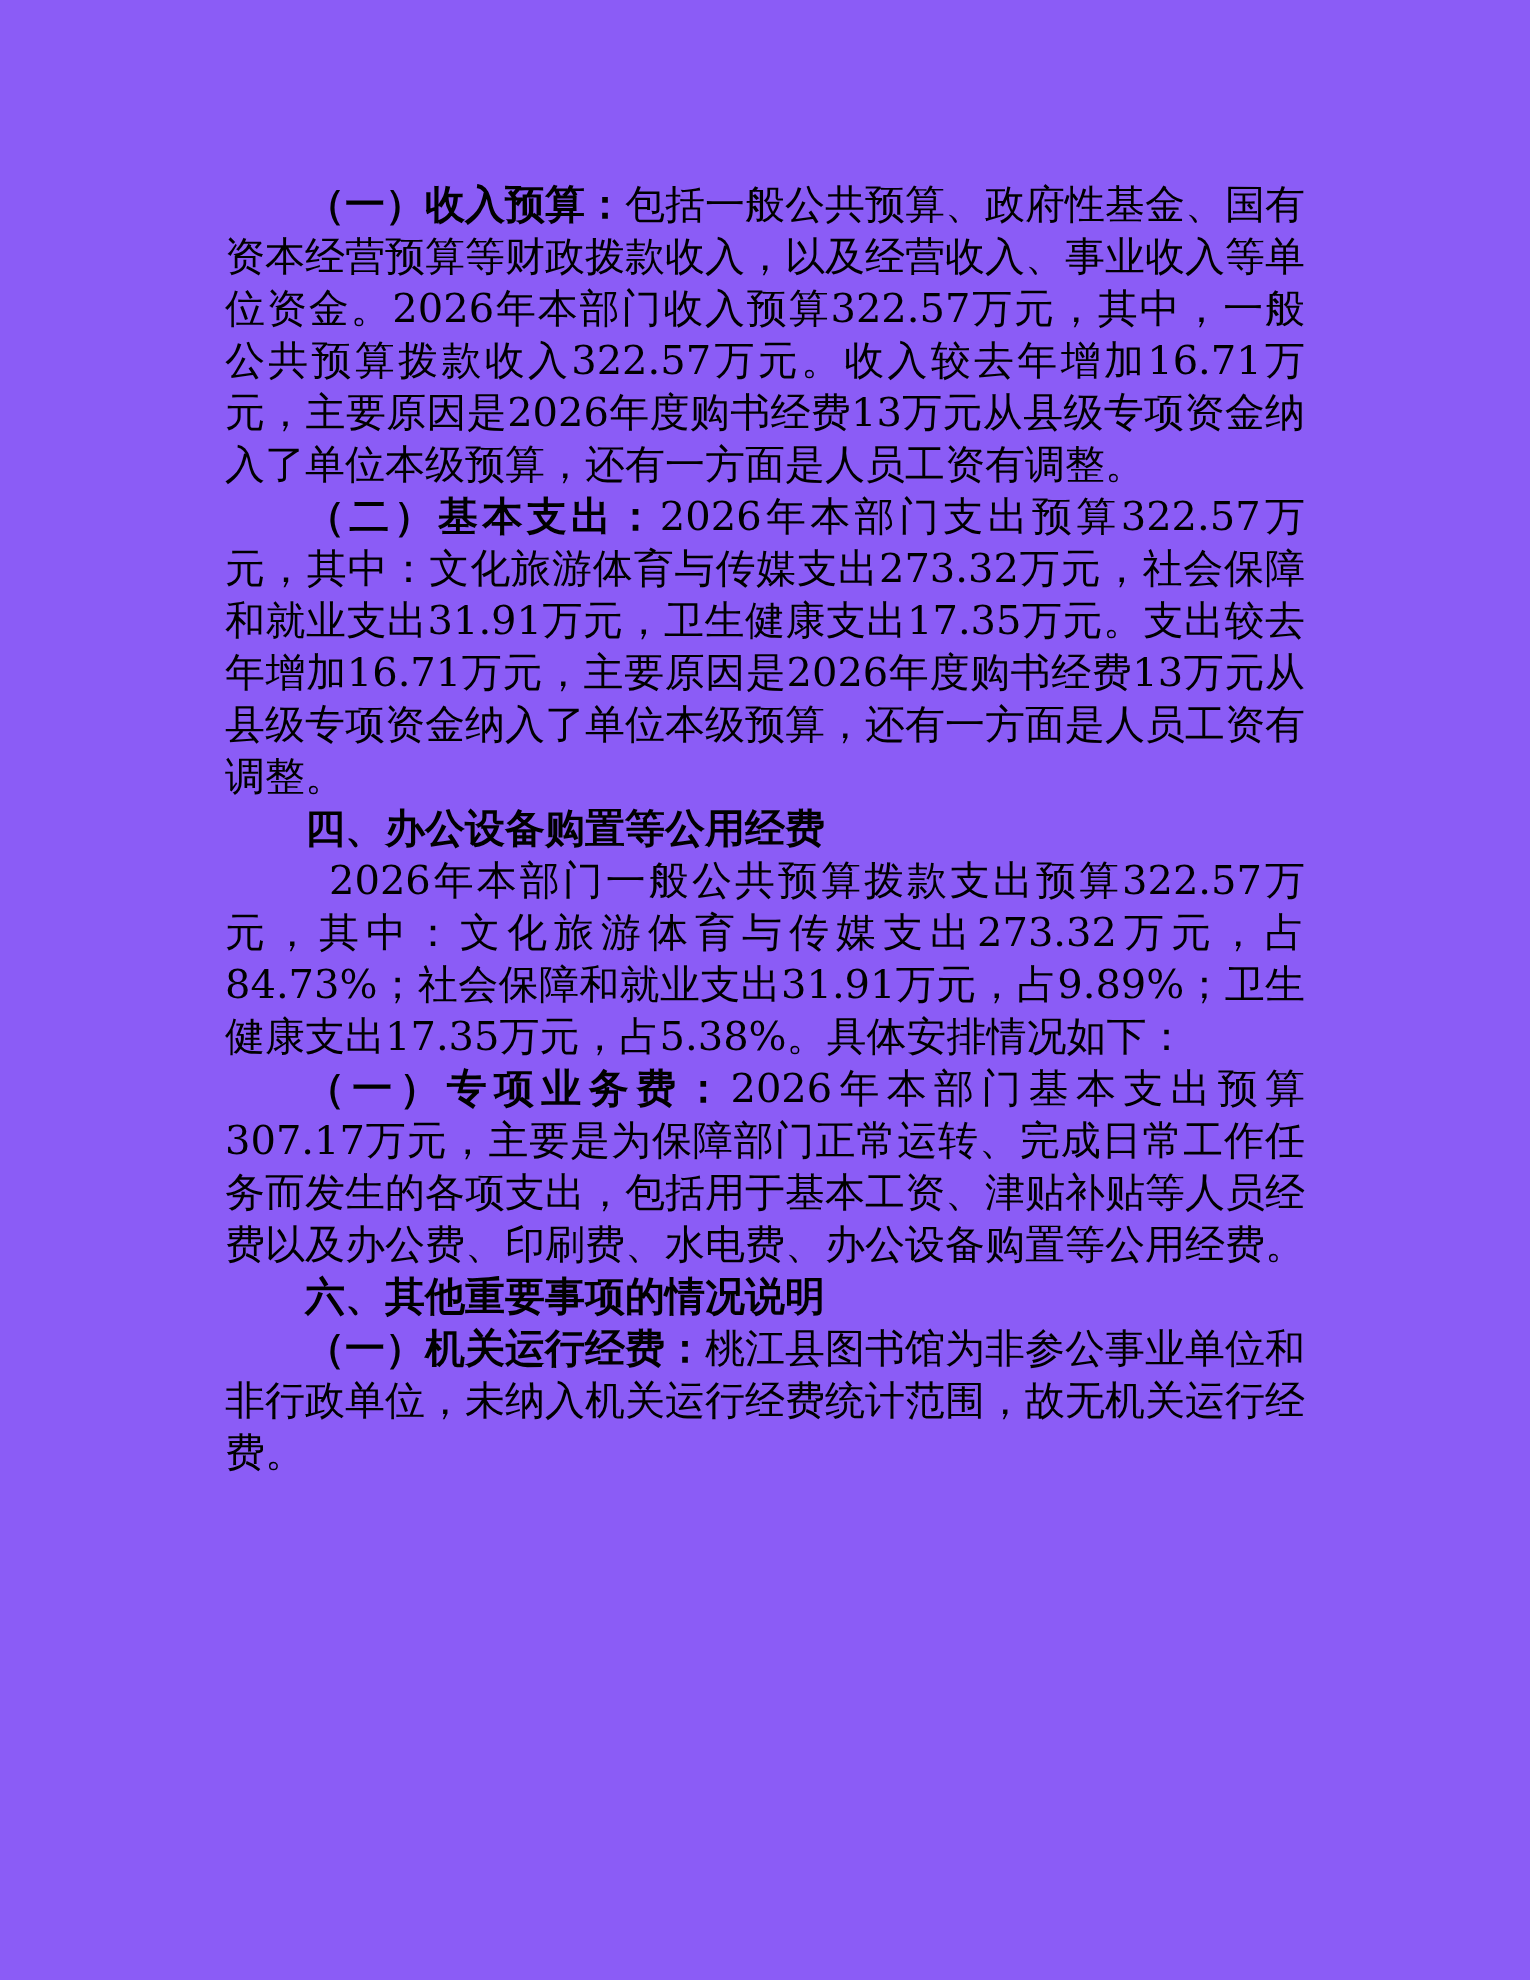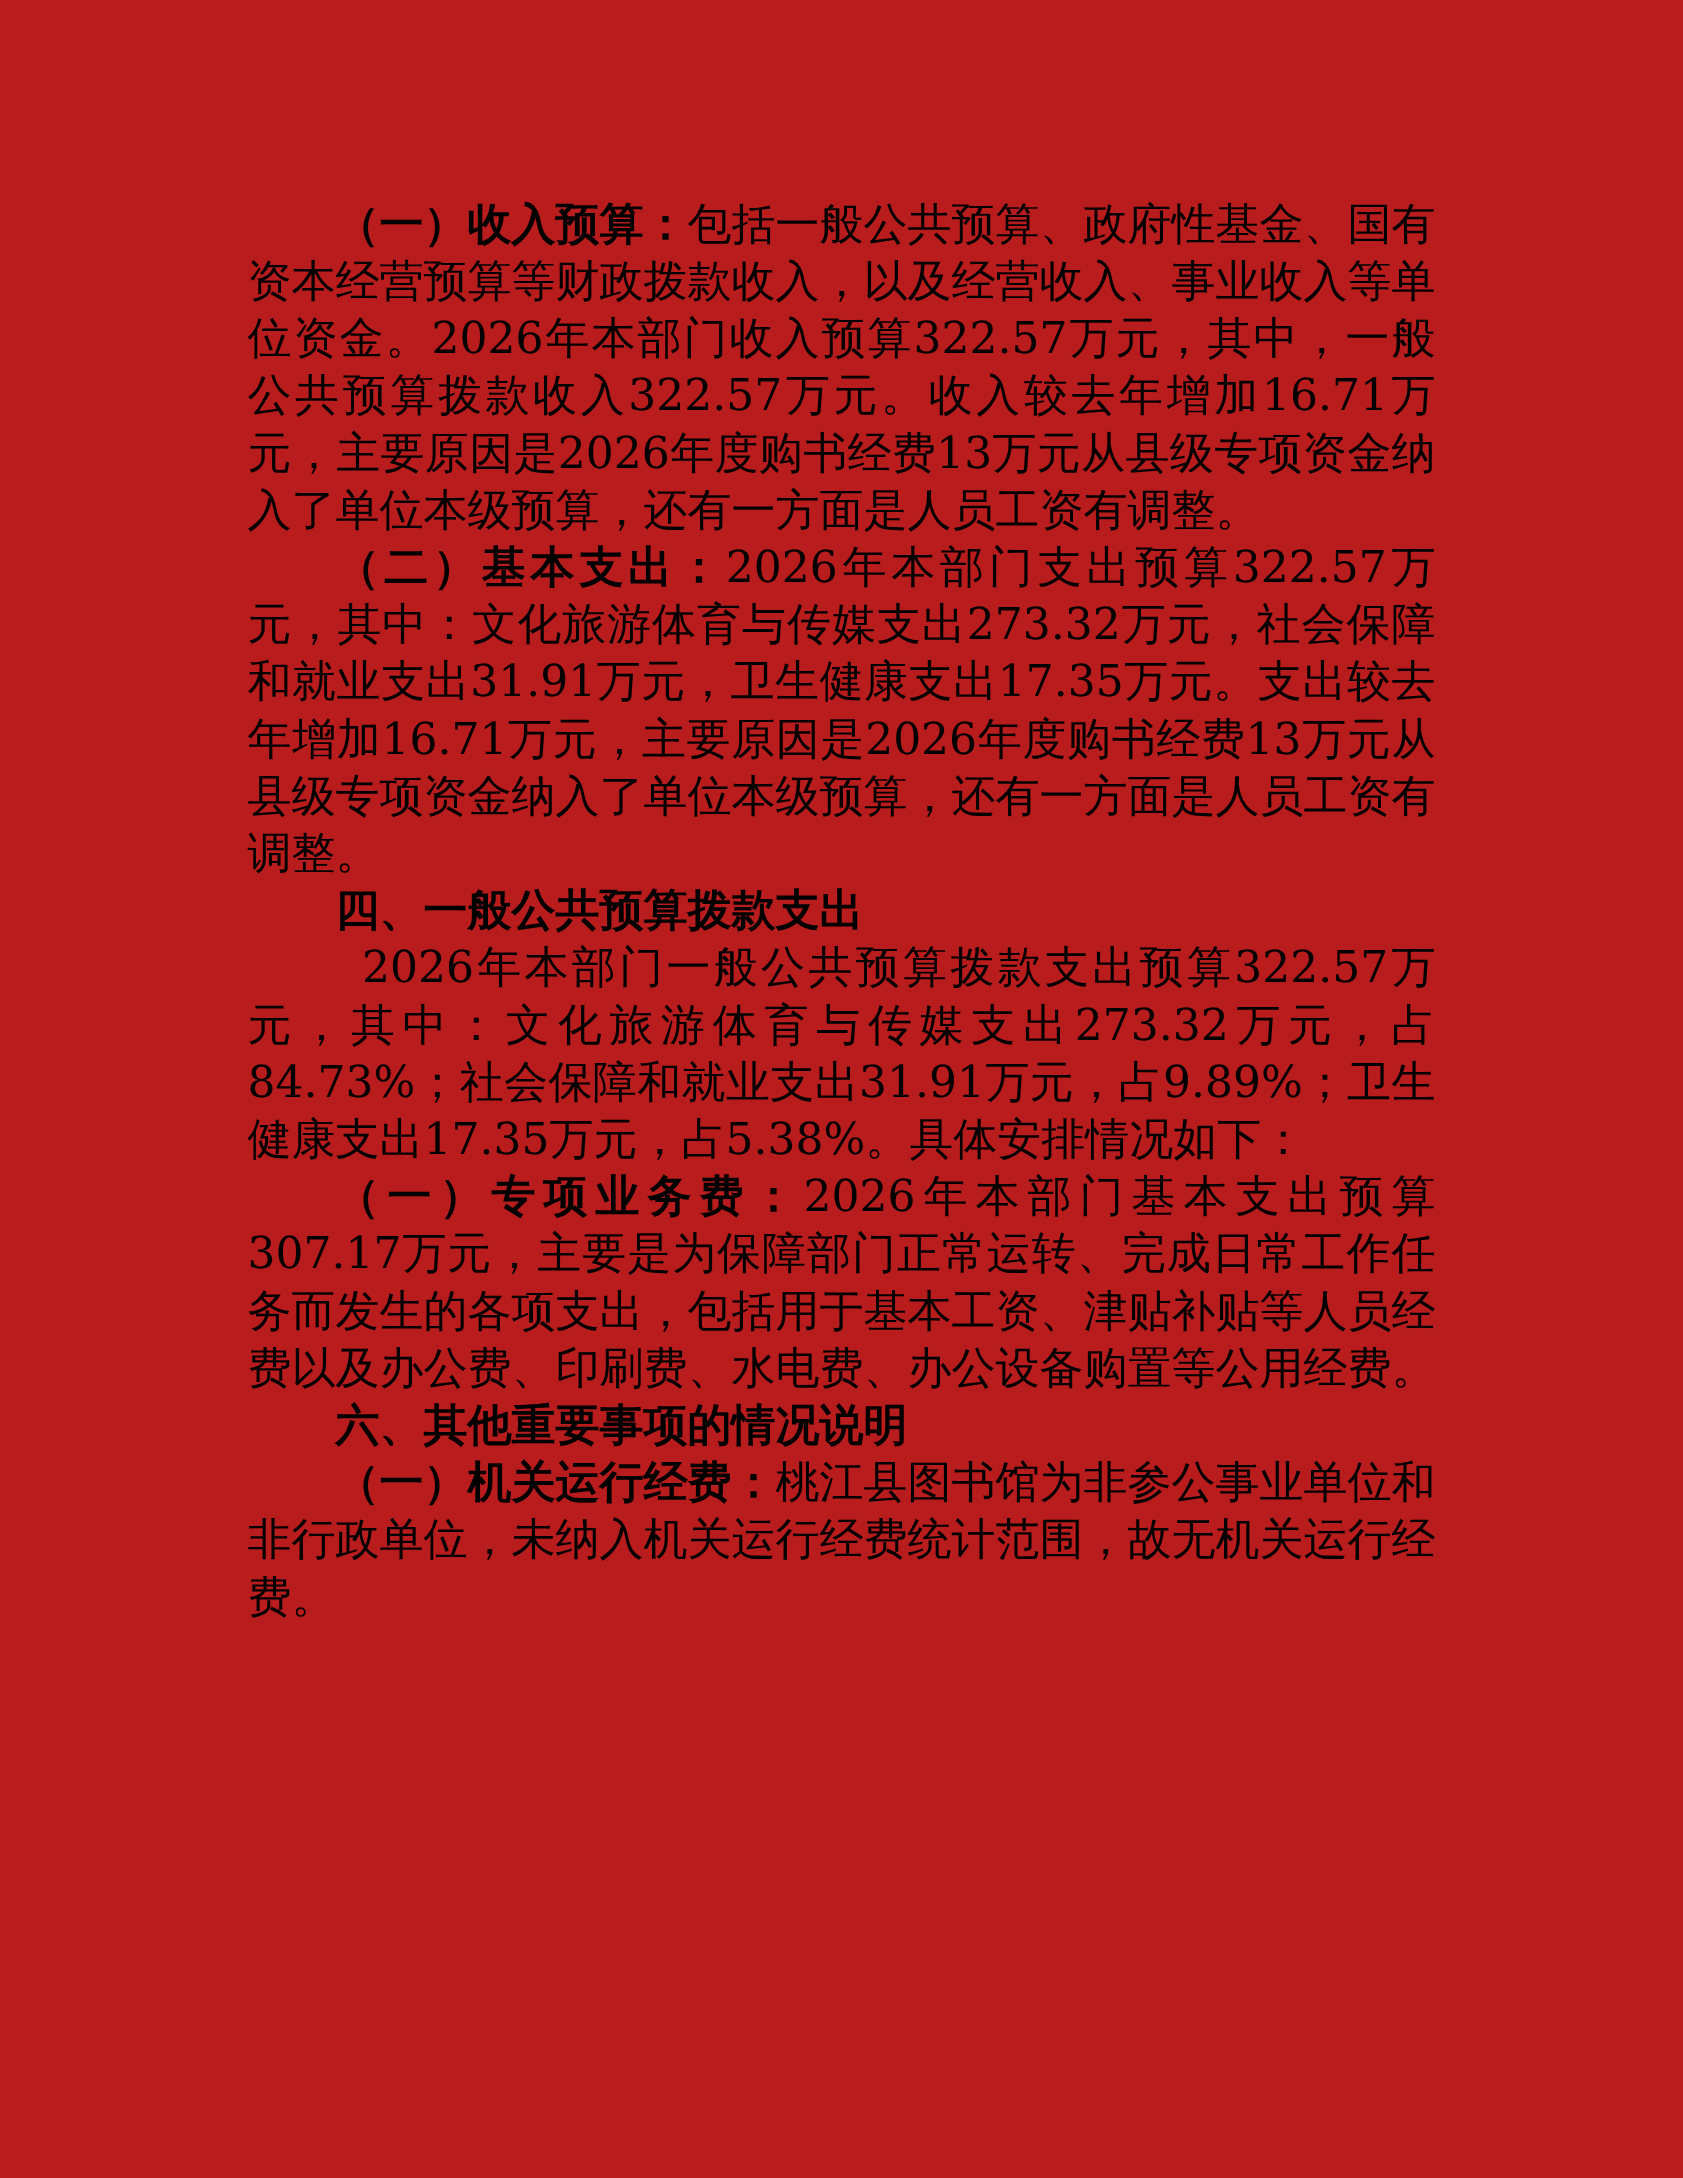--- a/index.html
+++ b/index.html
@@ -4,21 +4,21 @@
 <style>
   html, body {
     margin: 0;
     padding: 0;
     background: #ffffff;
   }
   .page {
     position: relative;
     width: 1530px;
     height: 1980px;
-    background: #b91c1c;
+    background: #8b5cf6;
     overflow: hidden;
   }
   .doc-body {
     position: absolute;
     left: 225px;
     top: 178px;
     width: 1080px;
     font-family: "DejaVu Serif", "Liberation Serif", serif;
     font-size: 40px;
     line-height: 52px;
@@ -48,21 +48,21 @@
 
     <p>
       <span class="label">（一）收入预算：</span><span>包括一般公共预算、政府性基金、国有资本经营预算等财政拨款收入，以及经营收入、事业收入等单位资金。2026年本部门收入预算322.57万元，其中，一般公共预算拨款收入322.57万元。收入较去年增加16.71万元，主要原因是2026年度购书经费13万元从县级专项资金纳入了单位本级预算，还有一方面是人员工资有调整。</span>
     </p>
 
     <p>
       <span class="label">（二）基本支出：</span><span>2026年本部门支出预算322.57万元，其中：文化旅游体育与传媒支出273.32万元，社会保障和就业支出31.91万元，卫生健康支出17.35万元。支出较去年增加16.71万元，主要原因是2026年度购书经费13万元从县级专项资金纳入了单位本级预算，还有一方面是人员工资有调整。</span>
     </p>
 
     <div class="heading">
-      <span>四、一般公共预算拨款支出</span>
+      <span>四、办公设备购置等公用经费</span>
     </div>
 
     <p class="deep-indent">
       <span>2026年本部门一般公共预算拨款支出预算322.57万元，其中：文化旅游体育与传媒支出273.32万元，占84.73%；社会保障和就业支出31.91万元，占9.89%；卫生健康支出17.35万元，占5.38%。具体安排情况如下：</span>
     </p>
 
     <p>
       <span class="label">（一）专项业务费：</span><span>2026年本部门基本支出预算307.17万元，主要是为保障部门正常运转、完成日常工作任务而发生的各项支出，包括用于基本工资、津贴补贴等人员经费以及办公费、印刷费、水电费、办公设备购置等公用经费。</span>
     </p>
 

